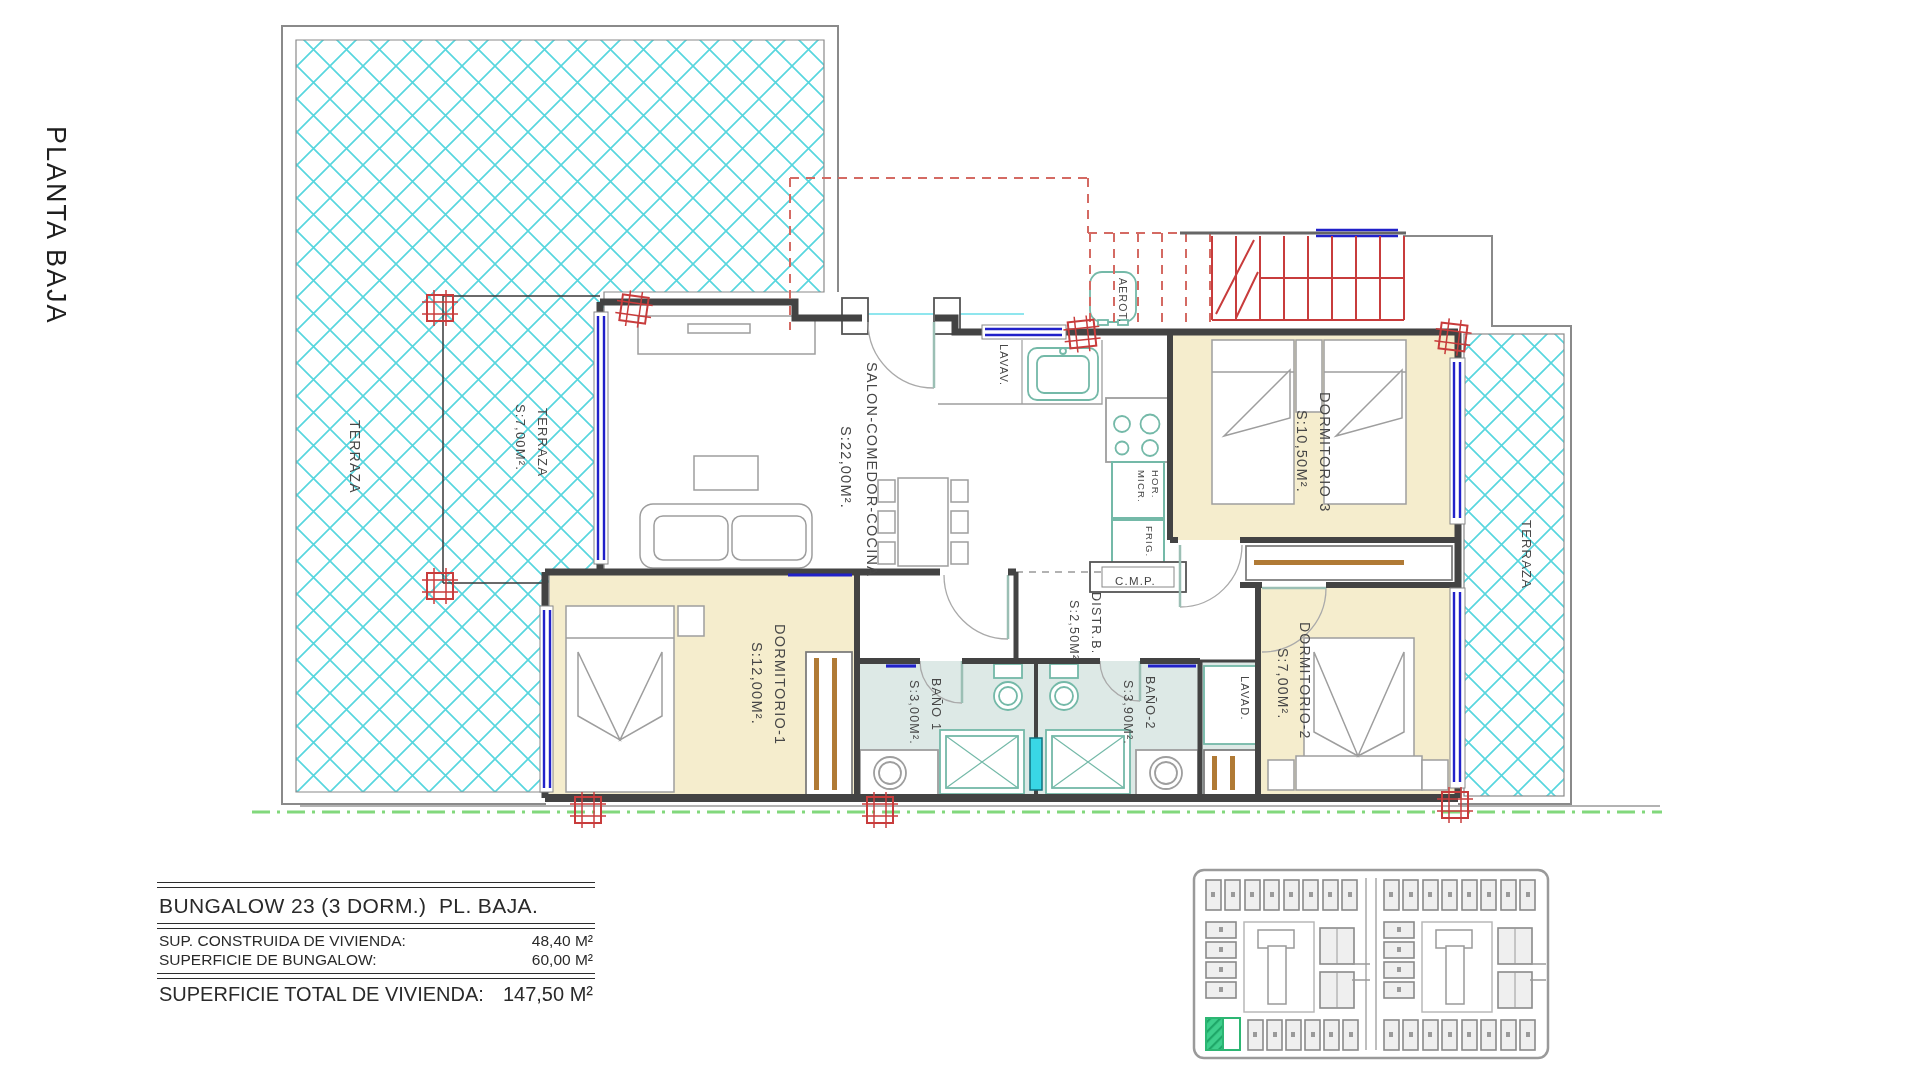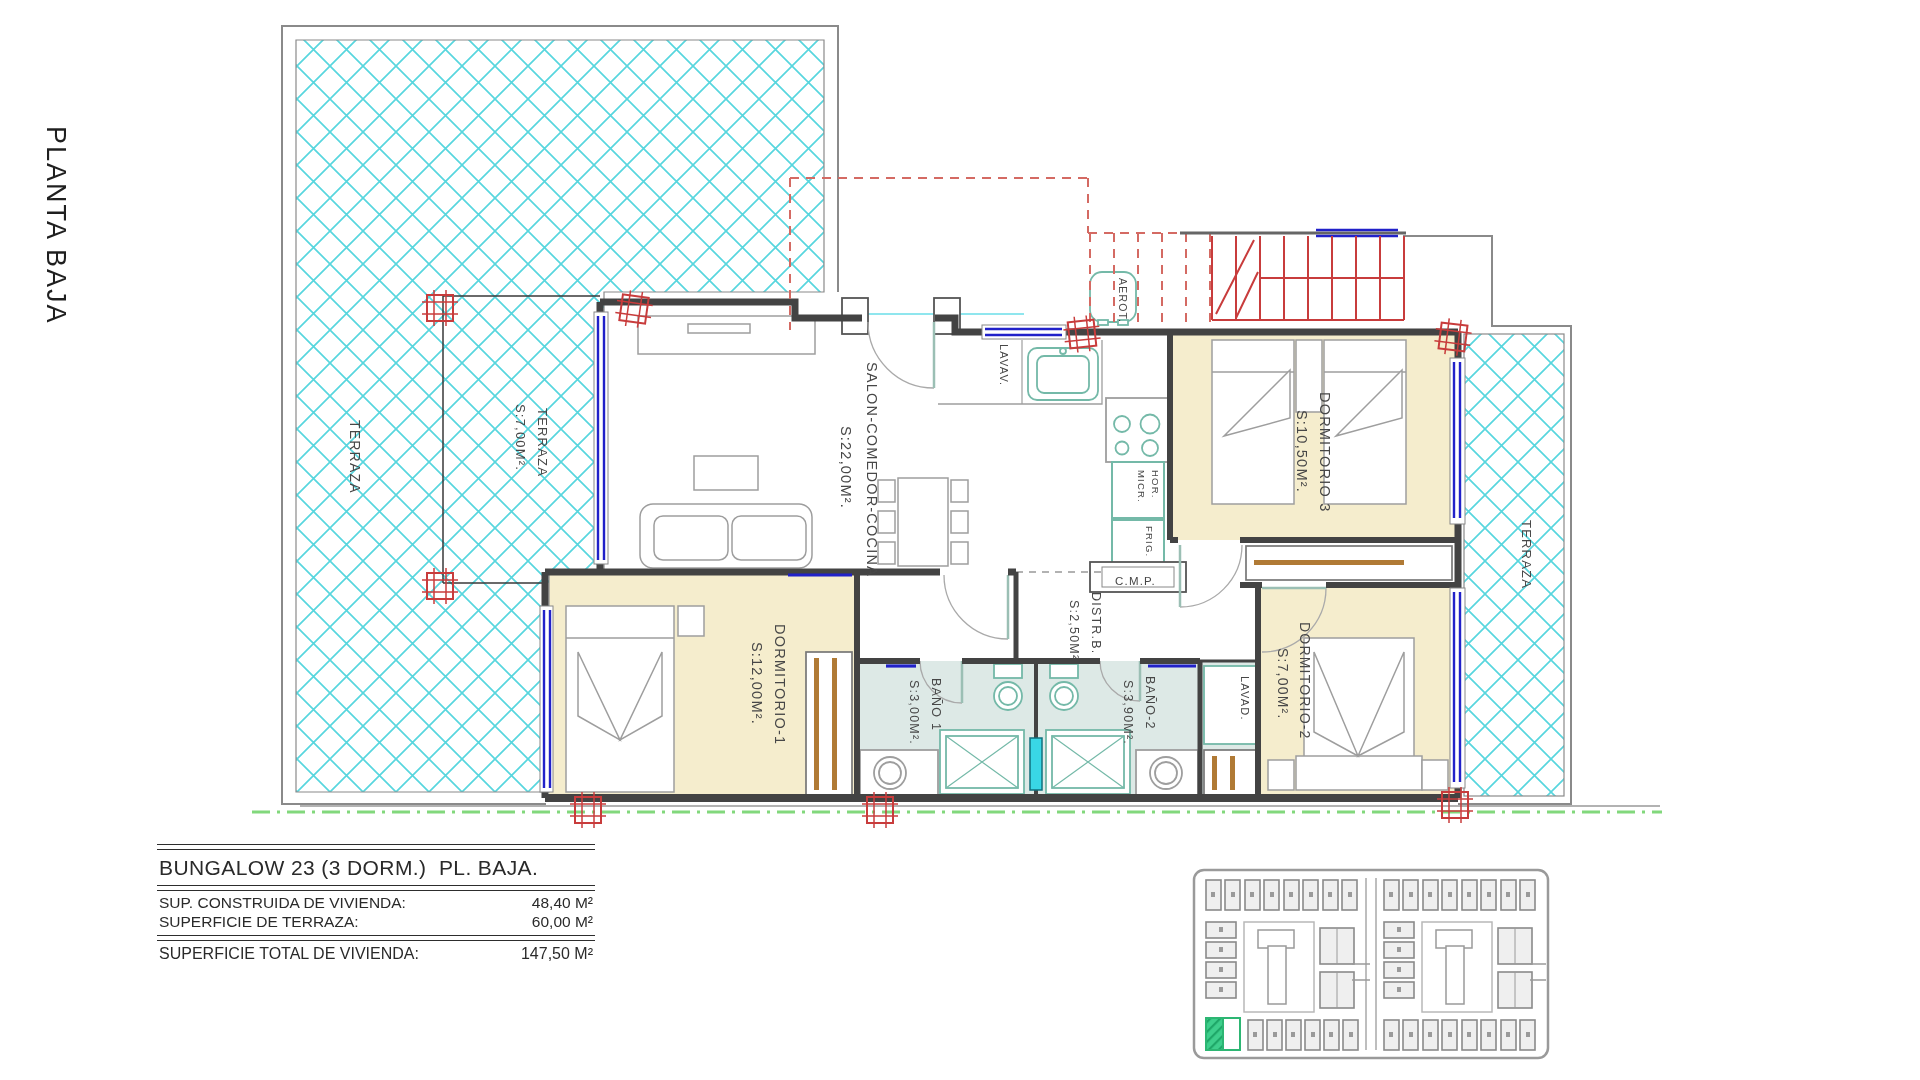--- a/index.html
+++ b/index.html
@@ -5,26 +5,26 @@
   html,body{margin:0;padding:0;background:#ffffff;}
   .canvas{position:relative;width:1920px;height:1080px;background:#fff;overflow:hidden;
           font-family:"Liberation Sans",sans-serif;}
   
   .sheet-title{position:absolute;left:40px;top:126px;writing-mode:vertical-rl;
      font-size:27px;letter-spacing:2px;color:#1f1f1f;}
   
   svg.plan{position:absolute;left:0;top:0;}
   text.lbl{fill:#474747;letter-spacing:1.2px;}
   
-  .info-table{position:absolute;left:157px;top:844px;width:438px;color:#2a2a2a;}
+  .info-table{position:absolute;left:157px;top:882px;width:438px;color:#2a2a2a;}
   .dbl{height:4px;border-top:1.7px solid #2d2d2d;border-bottom:1.7px solid #2d2d2d;}
   .info-title{font-size:21px;letter-spacing:0.4px;padding:6px 2px 5px 2px;white-space:pre;}
   .info-rows{padding:3px 2px 4px 2px;}
   .info-row{display:flex;justify-content:space-between;font-size:15.5px;line-height:1.2;}
-  .info-total{display:flex;justify-content:space-between;font-size:16px;padding:4px 2px 2px 2px;}
+  .info-total{display:flex;justify-content:space-between;font-size:20px;padding:4px 2px 2px 2px;}
 </style>
 </head>
 <body>
 
 <div class="canvas">
 
   <div class="sheet-title">PLANTA BAJA</div>
 
   <svg class="plan" width="1920" height="1080" viewBox="0 0 1920 1080">
     <defs>
@@ -346,21 +346,21 @@
   <div class="info-table">
     <div class="dbl"></div>
     <div class="info-title">BUNGALOW 23 (3 DORM.)  PL. BAJA.</div>
     <div class="dbl"></div>
     <div class="info-rows">
       <div class="info-row">
         <span>SUP. CONSTRUIDA DE VIVIENDA:</span>
         <span>48,40 M²</span>
       </div>
       <div class="info-row">
-        <span>SUPERFICIE DE TERRAZA:</span>
+        <span>SUPERFICIE DE BUNGALOW:</span>
         <span>60,00 M²</span>
       </div>
     </div>
     <div class="dbl"></div>
     <div class="info-total">
       <span>SUPERFICIE TOTAL DE VIVIENDA:</span>
       <span>147,50 M²</span>
     </div>
   </div>
 

